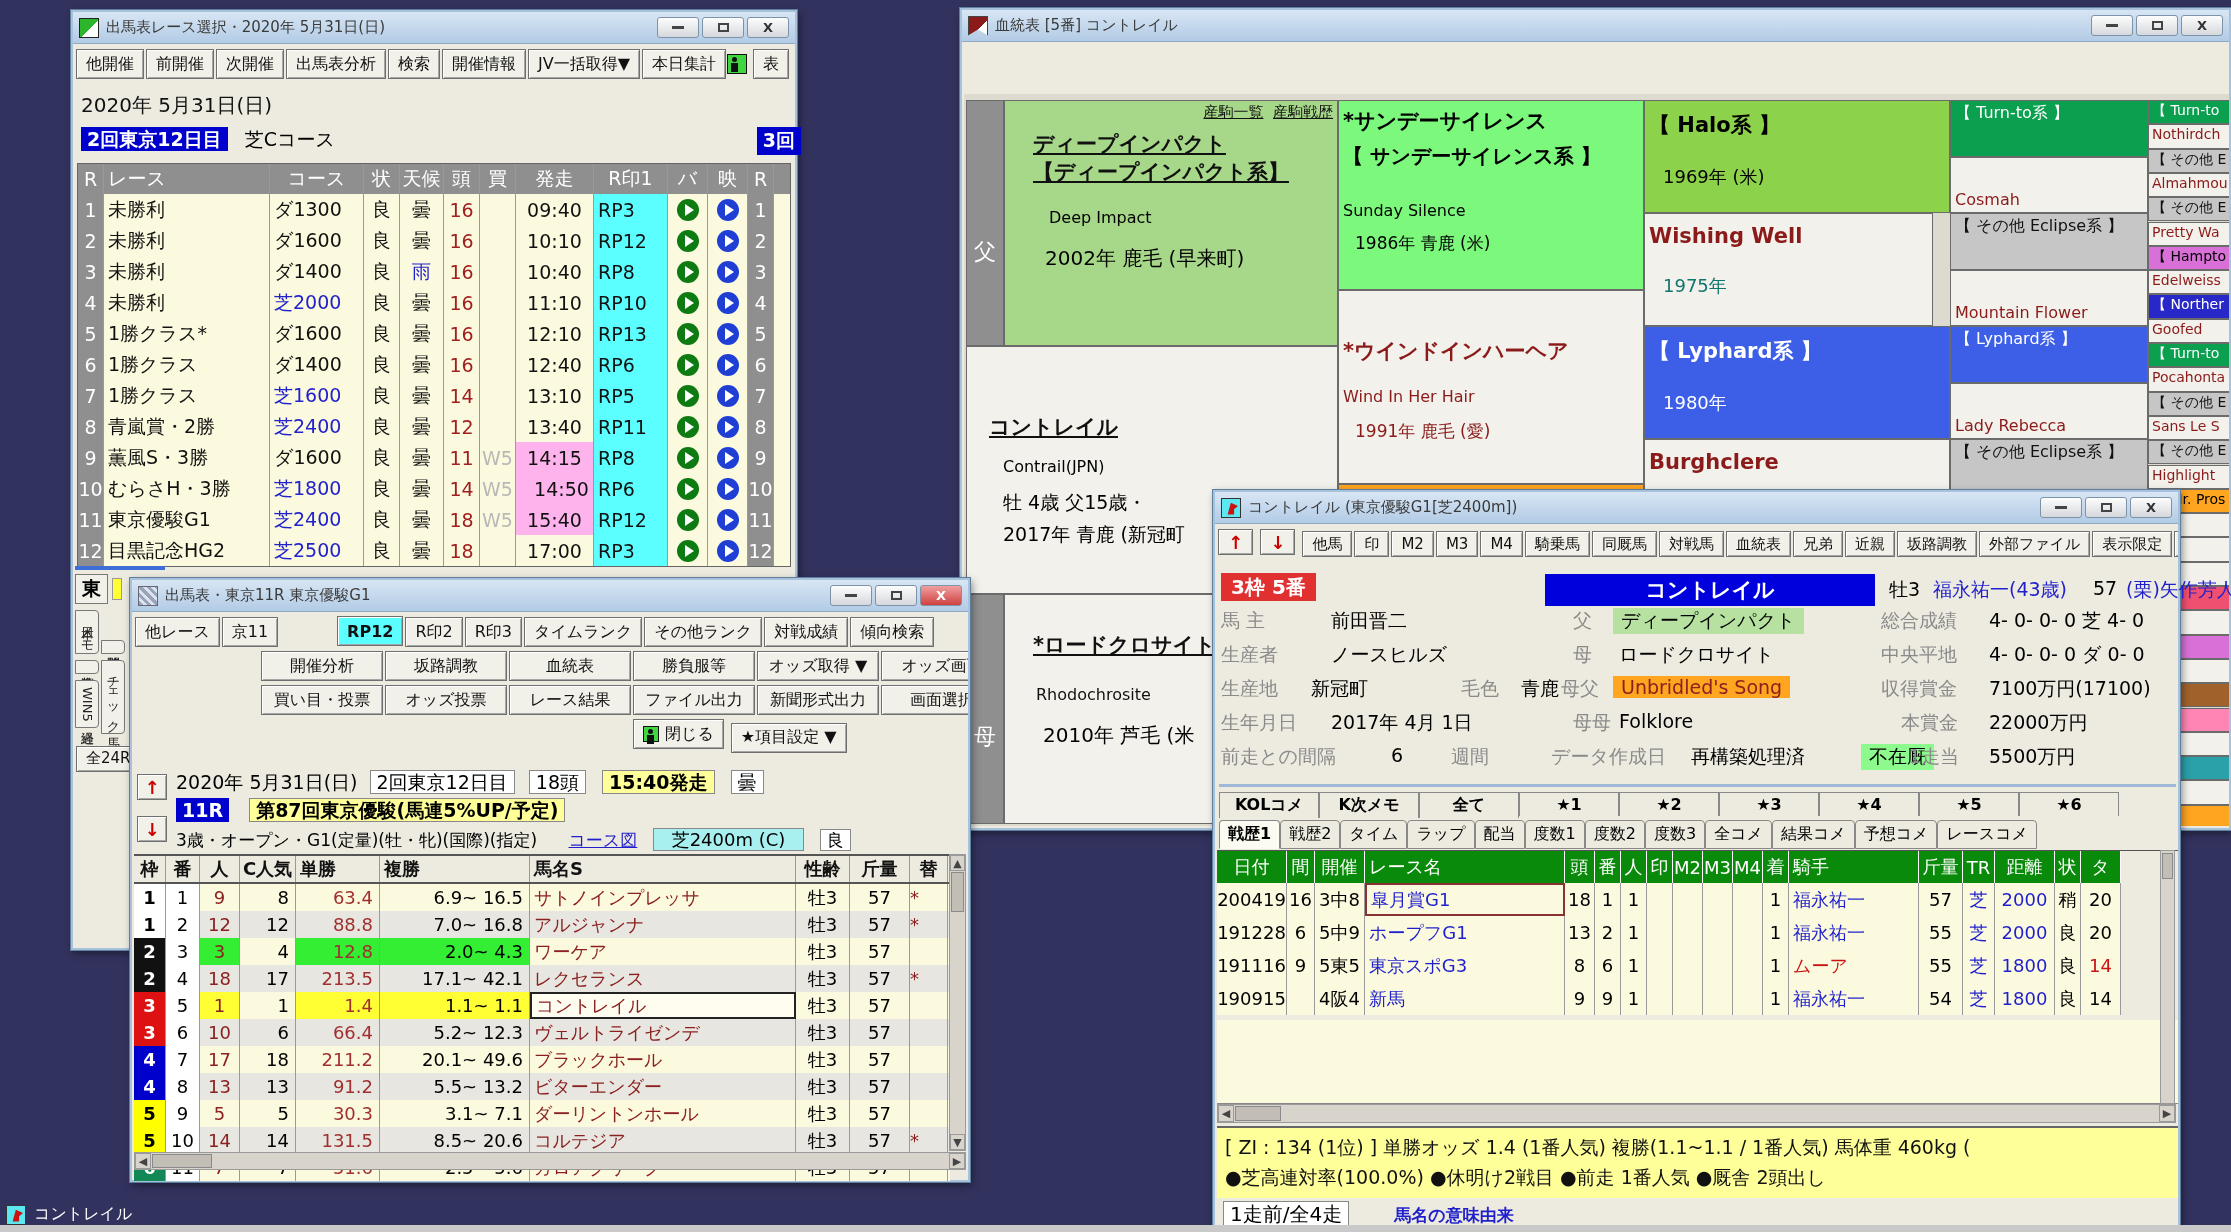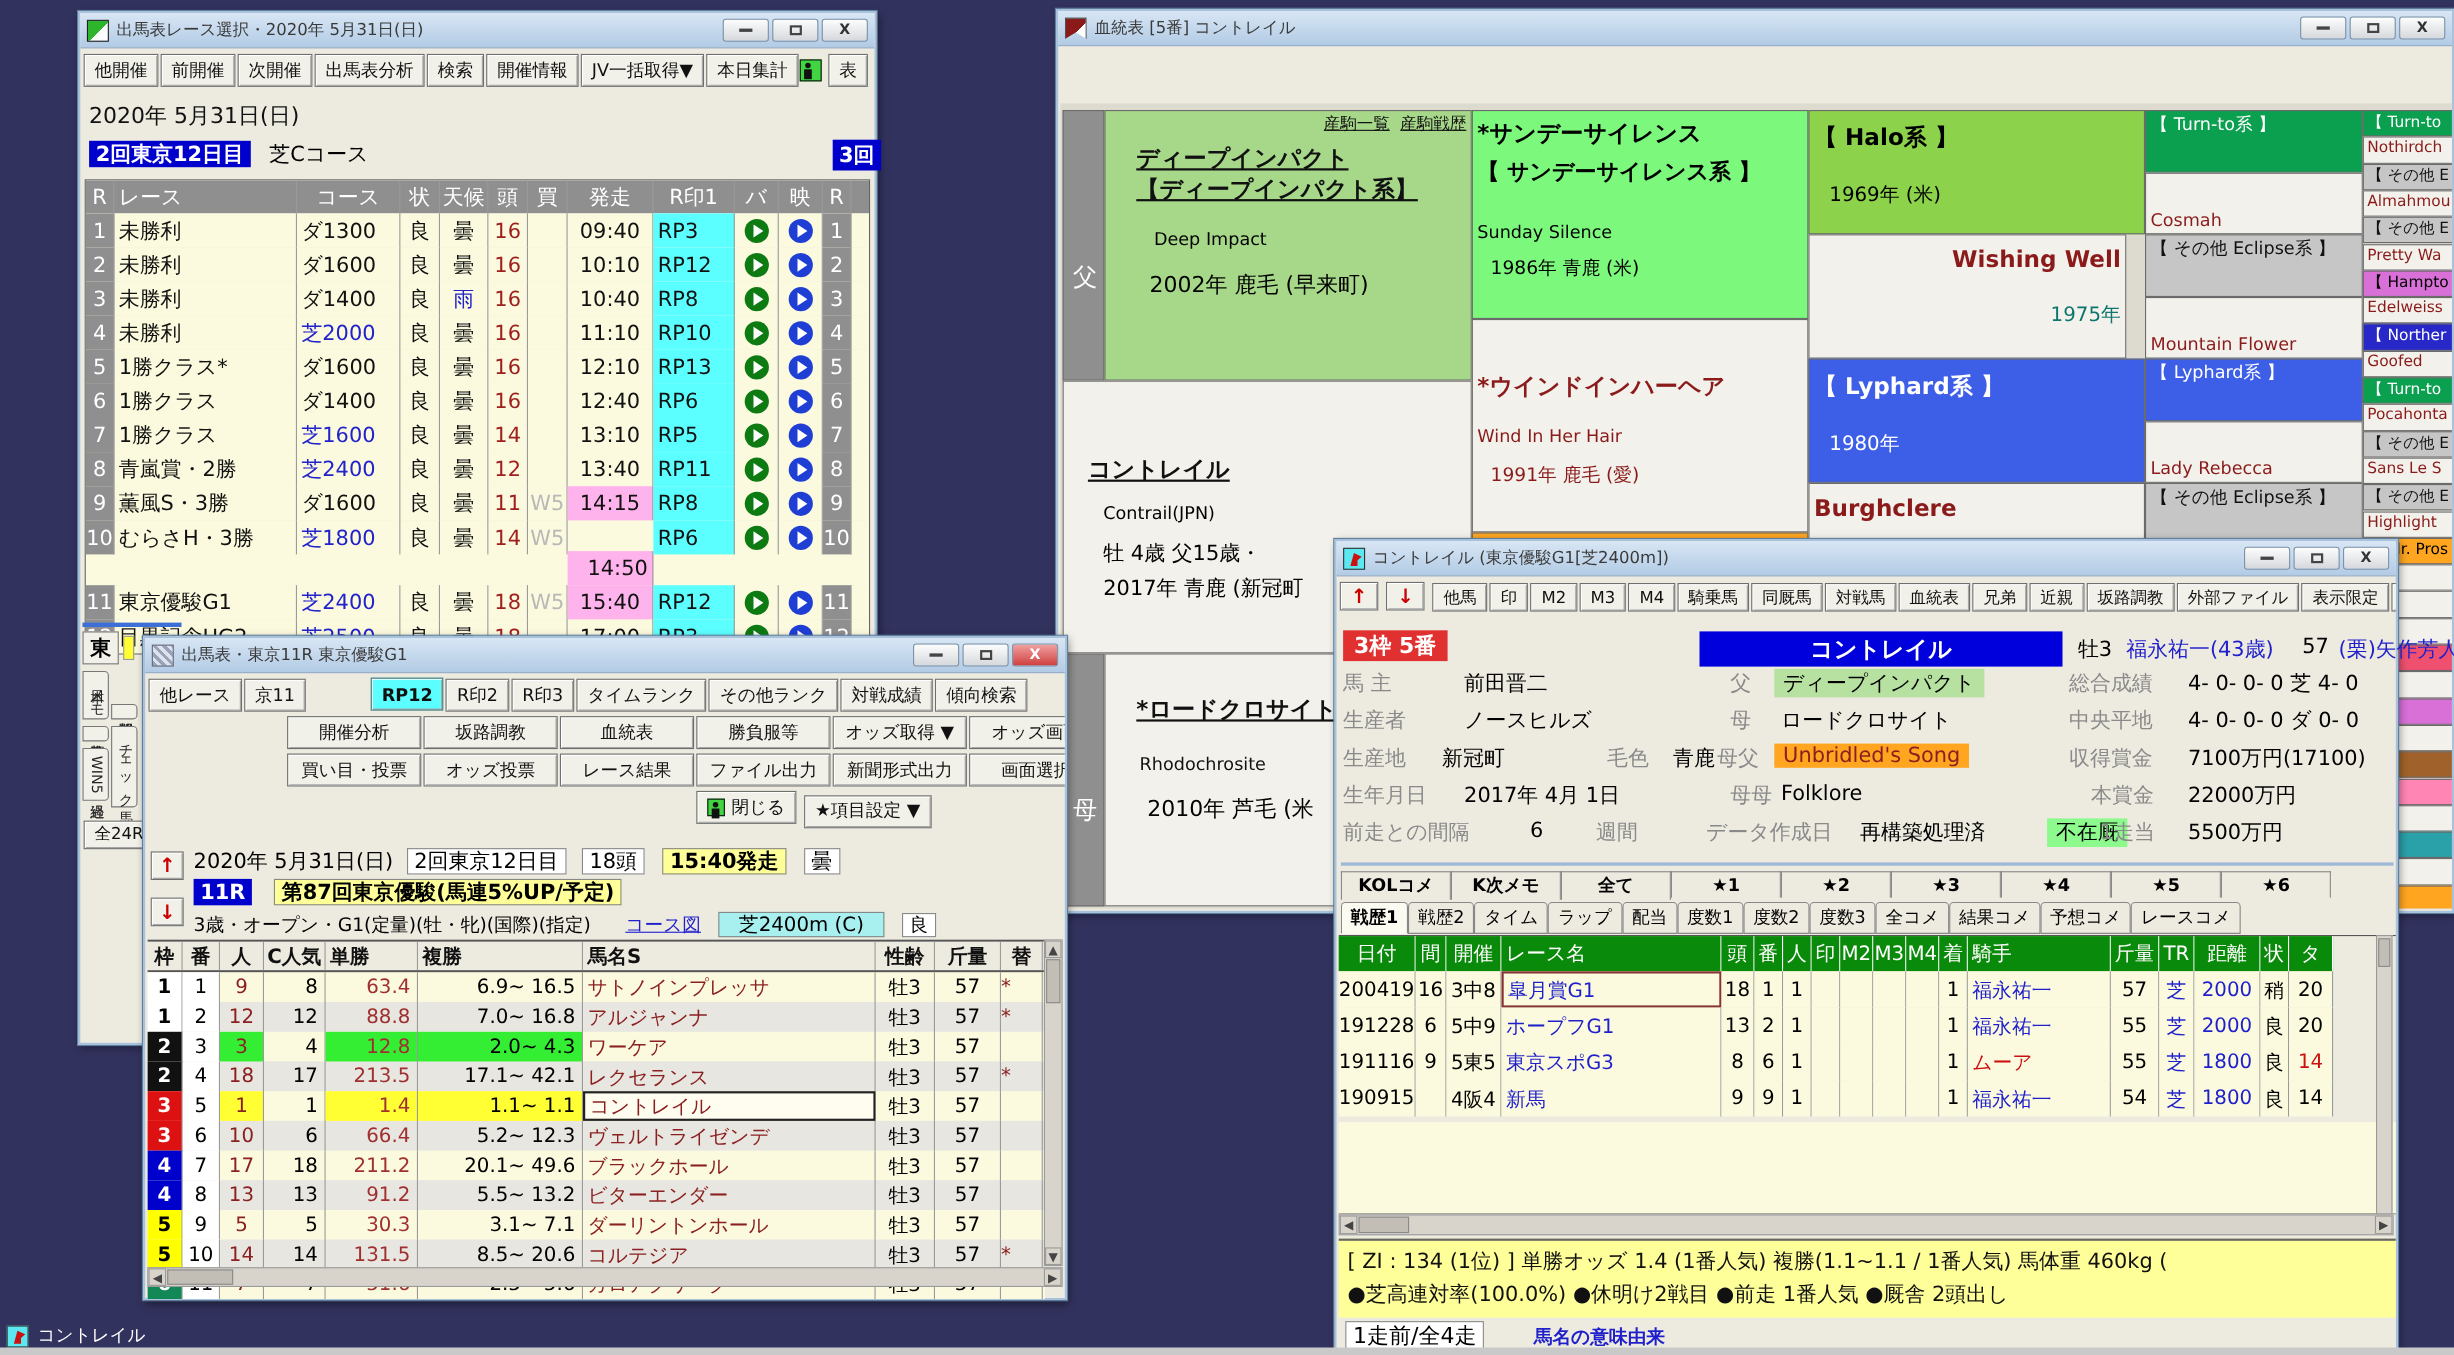--- a/index.html
+++ b/index.html
@@ -297,21 +297,21 @@
           <span class="cell rcol" style="width: 26px; height: 31px; justify-content: center; padding-left: 0px;">9</span>
         </div>
         <div class="row trow">
           <span class="cell rcol" style="width: 26px; height: 31px; justify-content: center; padding-left: 0px;">10</span>
           <span class="cell " style="width: 166px; height: 31px; justify-content: flex-start; padding-left: 4px;">むらさH・3勝</span>
           <span class="cell shiba" style="width: 94px; height: 31px; justify-content: flex-start; padding-left: 4px;">芝1800</span>
           <span class="cell " style="width: 36px; height: 31px; justify-content: center; padding-left: 0px;">良</span>
           <span class="cell " style="width: 44px; height: 31px; justify-content: center; padding-left: 0px;">曇</span>
           <span class="cell headsred" style="width: 36px; height: 31px; justify-content: center; padding-left: 0px;">14</span>
           <span class="cell w5" style="width: 36px; height: 31px; justify-content: center; padding-left: 0px;">W5</span>
-          <span class="cell pinktime" style="width: 78px; height: 31px; justify-content: center; padding-left: 14px; margin-top: 28px;">14:50</span>
+          <span class="cell pinktime" style="width: 78px; height: 31px; justify-content: center; padding-left: 14px;">14:50</span>
           <span class="cell rpcell" style="width: 74px; height: 31px; justify-content: flex-start; padding-left: 4px;">RP6</span>
           <span class="cell " style="width: 40px; height: 31px; justify-content: center; padding-left: 0px;">
             <span class="play green"></span>
           </span>
           <span class="cell " style="width: 40px; height: 31px; justify-content: center; padding-left: 0px;">
             <span class="play blue"></span>
           </span>
           <span class="cell rcol" style="width: 26px; height: 31px; justify-content: center; padding-left: 0px;">10</span>
         </div>
         <div class="row trow">
@@ -432,21 +432,21 @@
       <div class="pcell pg-orange" style="left:374px;top:390px;width:306px;height:180px;">
         <div style="font-size:19px;font-weight:bold;margin-top:2px;">【 Fappiano系 】</div>
       </div>
       <div class="pcell pg-white" style="left:374px;top:570px;width:306px;height:160px;"></div>
 
       <div id="w3col3">
           <div class="pcell pg-halo" style="left: 680px; top: 6px; width: 306px; height: 113px;">
             <div style="font-size: 21px; font-weight: bold; margin-top: 8px;">【 Halo系 】</div>
             <div style="font-size: 18px; margin: 26px 0px 0px 14px;">1969年 (米)</div>
           </div>
-          <div class="pcell pg-white" style="left: 680px; top: 119px; width: 289px; height: 113px; text-align: right;">
+          <div class="pcell pg-white" style="left: 680px; top: 119px; width: 289px; height: 113px;">
             <div class="redname" style="font-size: 21px; font-weight: bold; margin-top: 8px;">Wishing Well</div>
             <div style="font-size: 18px; margin: 26px 0px 0px 14px; color: #0f766e;">1975年</div>
           </div>
           <div class="pcell pg-blue" style="left: 680px; top: 232px; width: 306px; height: 113px;">
             <div style="font-size: 21px; font-weight: bold; margin-top: 8px;">【 Lyphard系 】</div>
             <div style="font-size: 18px; margin: 26px 0px 0px 14px;">1980年</div>
           </div>
           <div class="pcell pg-white" style="left: 680px; top: 345px; width: 306px; height: 113px;">
             <div class="redname" style="font-size: 21px; font-weight: bold; margin-top: 8px;">Burghclere</div>
             <div style="font-size: 18px; margin: 26px 0px 0px 14px; color: rgb(139, 26, 26);">1977年</div>

